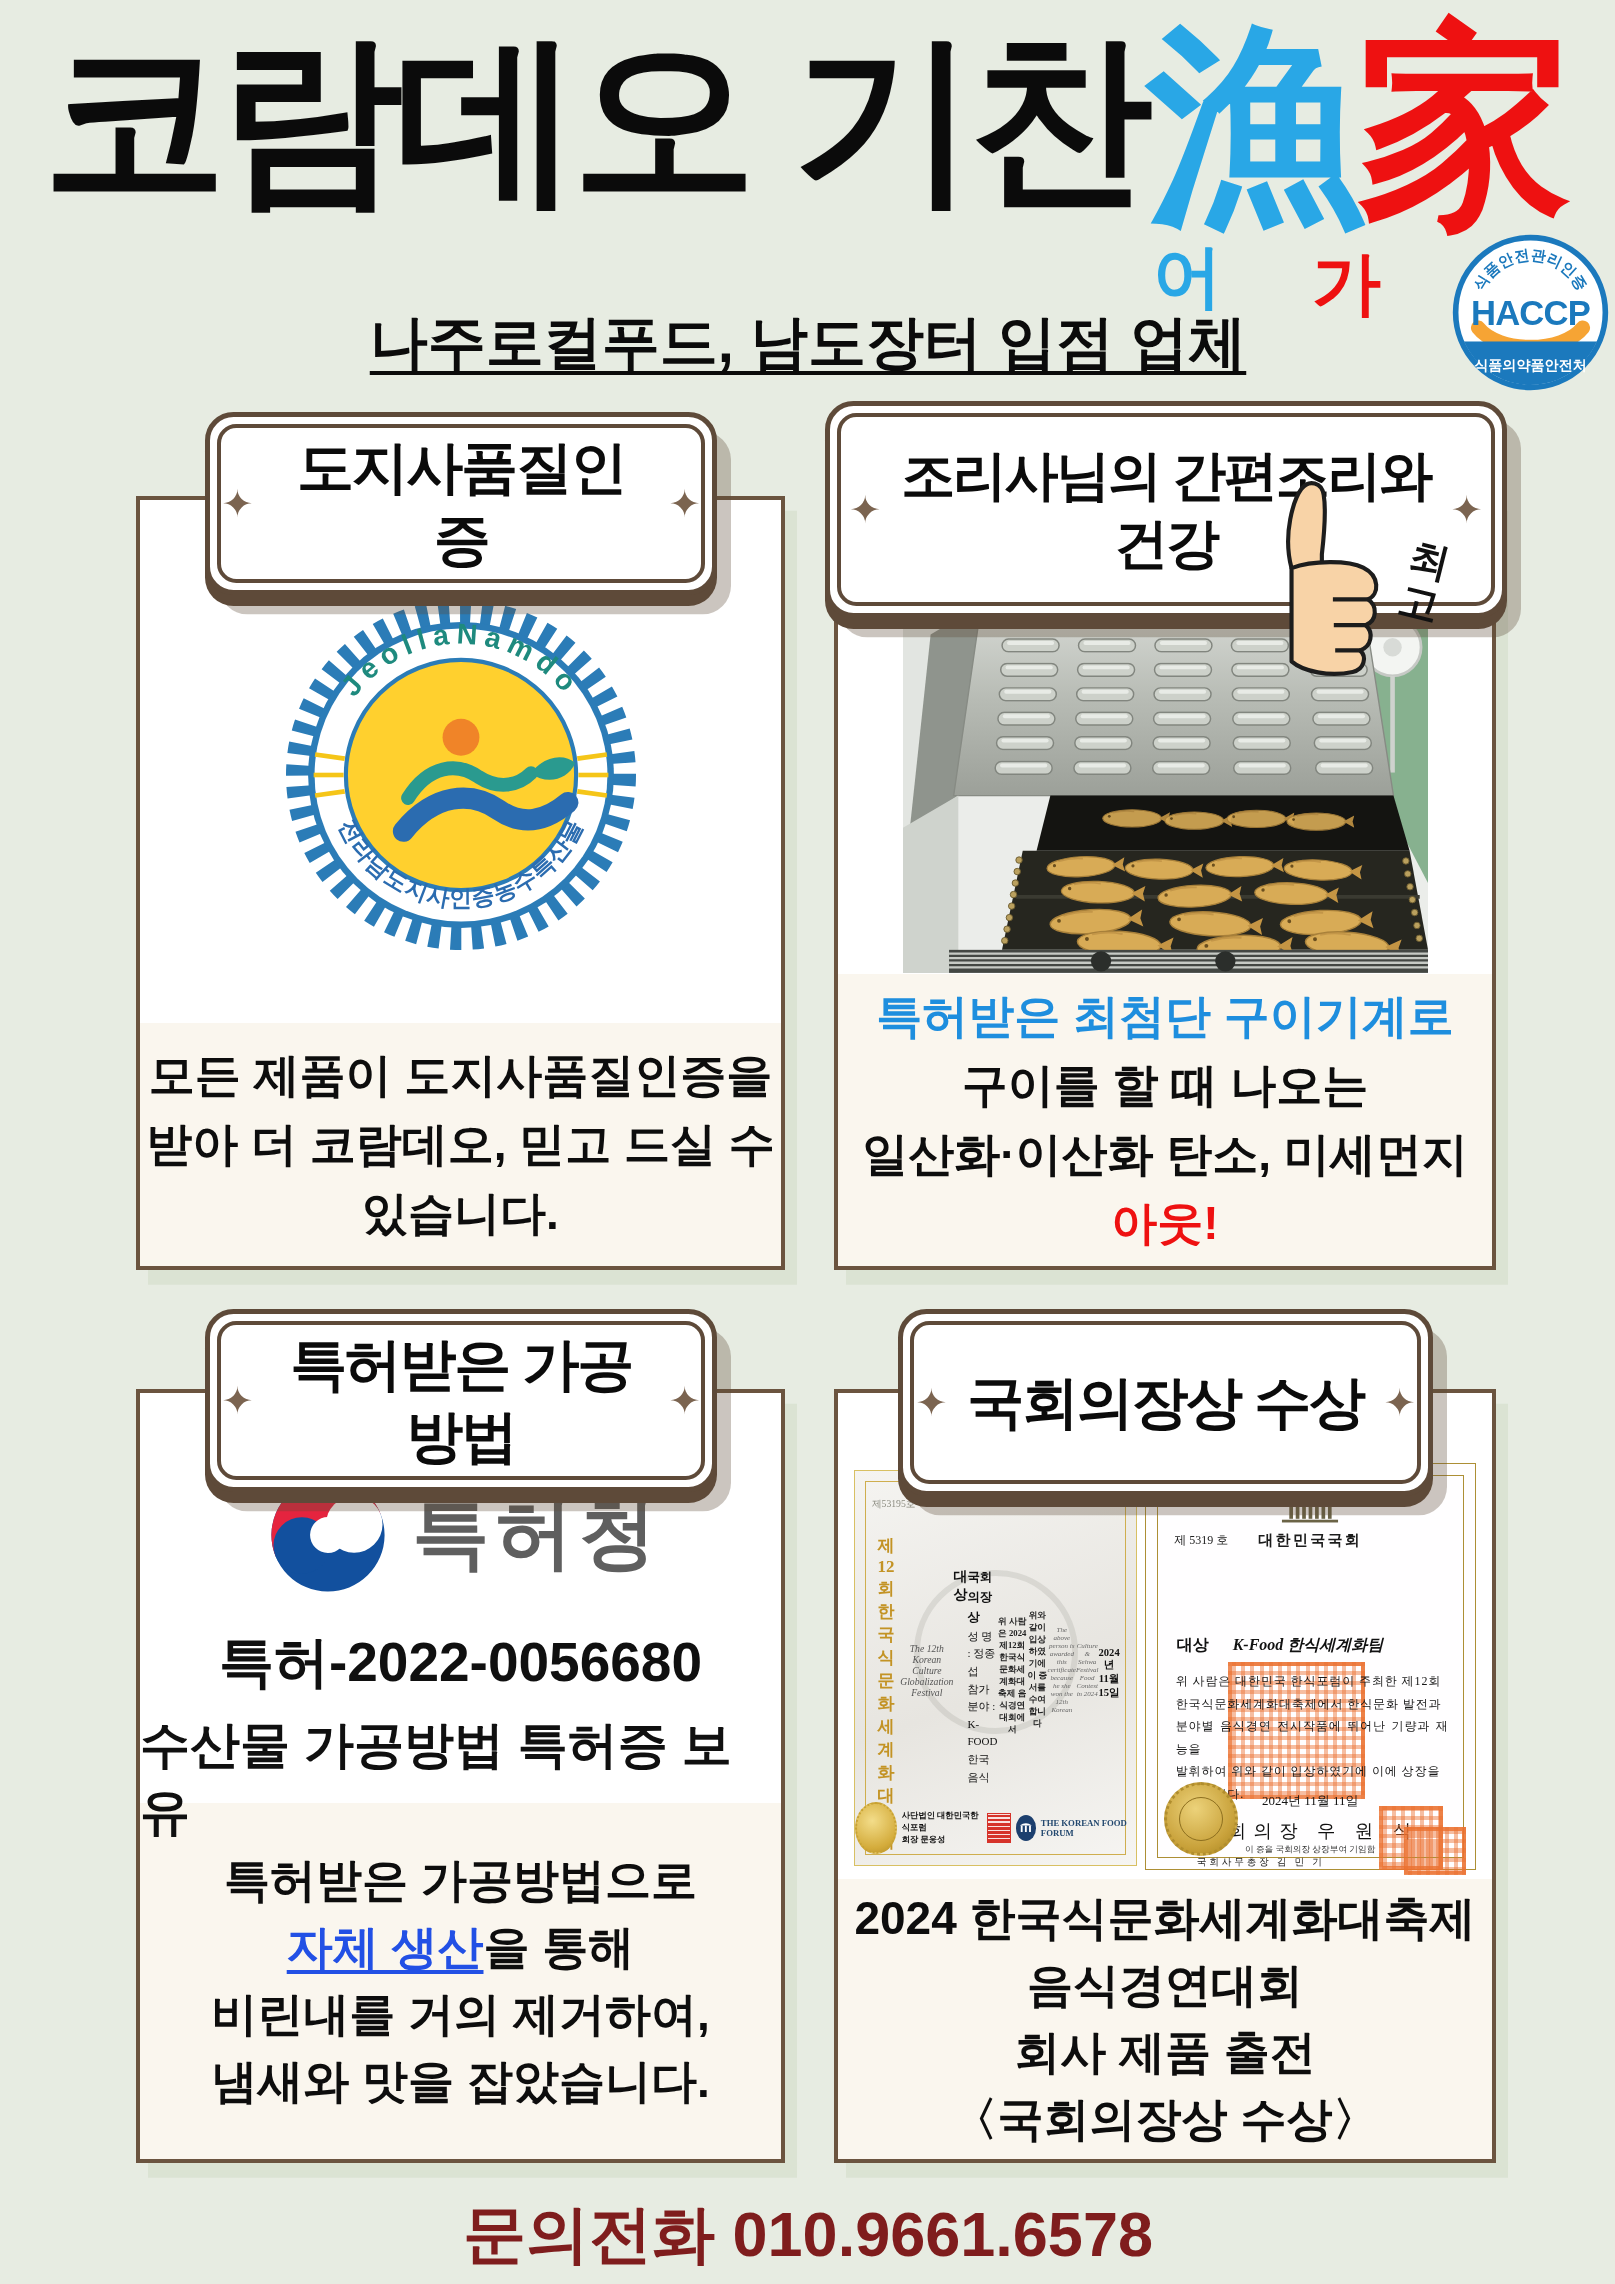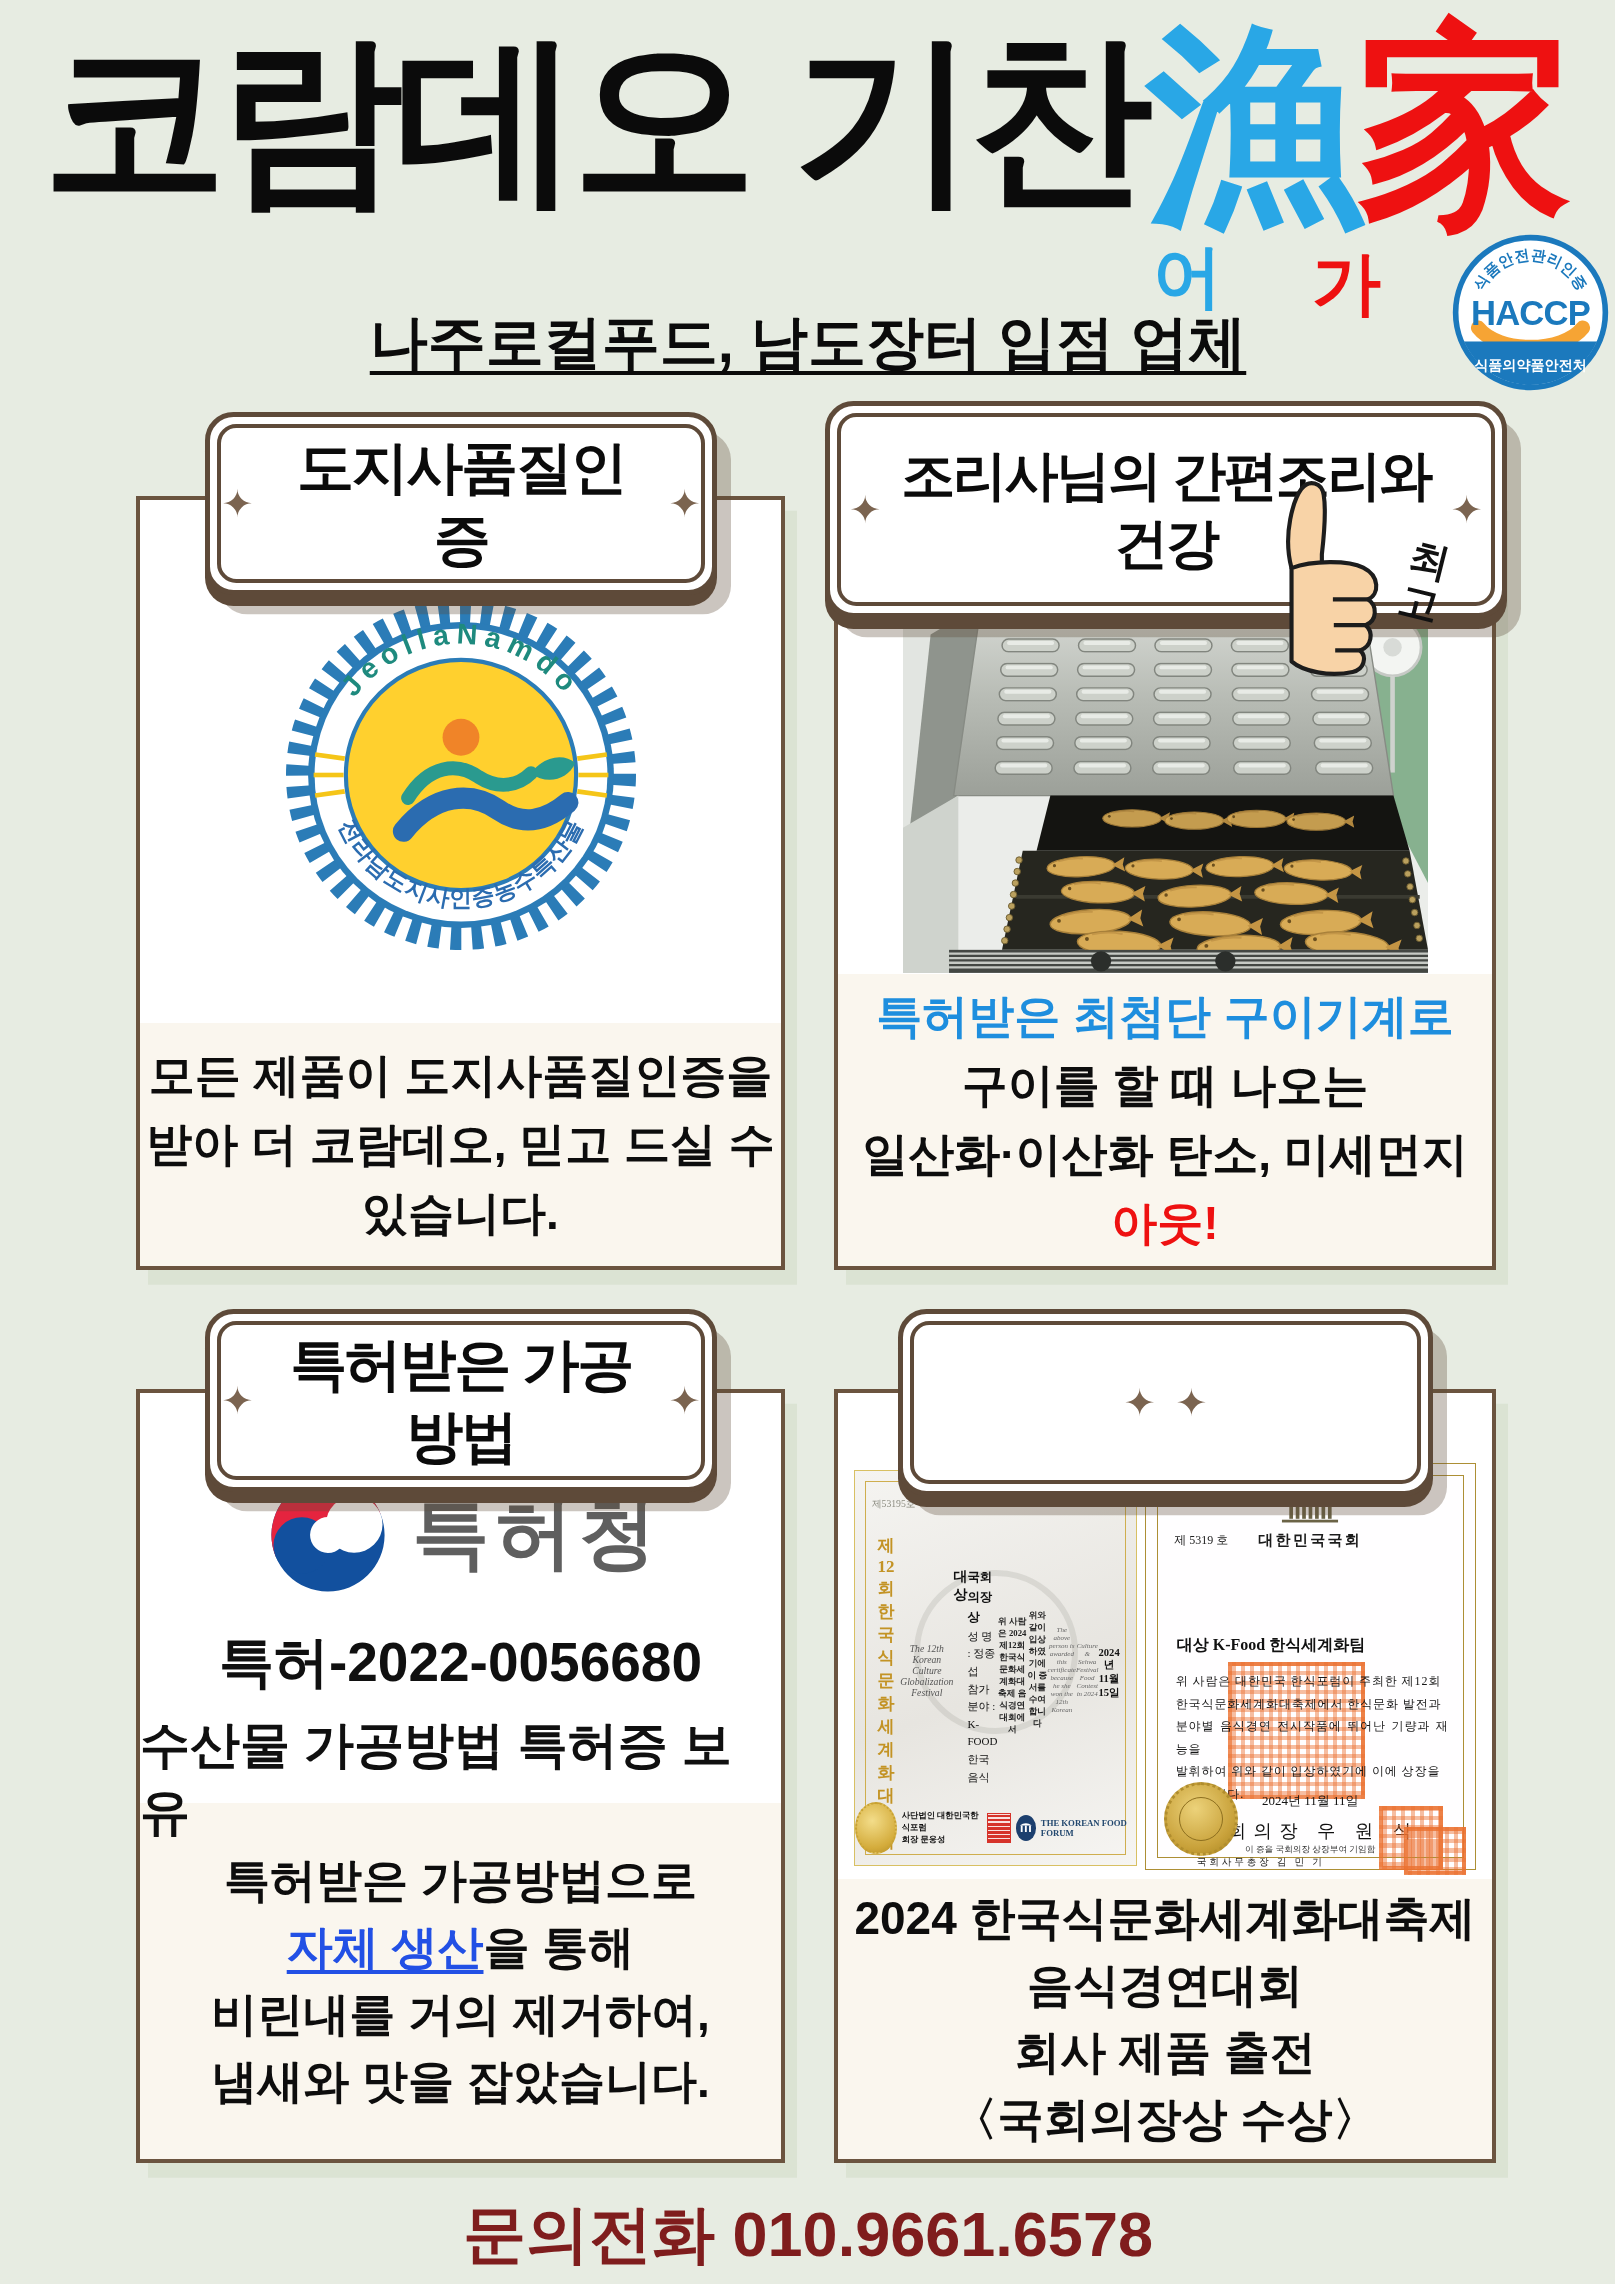--- a/index.html
+++ b/index.html
@@ -92,21 +92,21 @@
   .certL .orgen{font-size:8.7px;font-weight:bold;color:#23486f;}
 
   .certR{position:relative;width:329px;height:405px;margin-top:70px;background:#fffeff;border:0.9px solid #ad8f35;
          font-family:"Liberation Serif","DejaVu Serif",serif;}
   .certR .frame{position:absolute;inset:11px;border:1.8px double #ad8f35;}
   .certR .bld{position:absolute;top:15.7px;left:50%;transform:translateX(-50%);}
   .certR .no{position:absolute;left:28.5px;top:68px;font-size:12px;color:#222;}
   .certR .assembly{position:absolute;top:67px;left:0;width:100%;text-align:center;font-size:15px;letter-spacing:2.3px;font-weight:bold;color:#1c1c1c;}
   .certR .ttl{position:absolute;top:100px;left:0;width:100%;text-align:center;font-size:38px;font-weight:bold;color:#141414;word-spacing:60px;}
   .certR .awrow{position:absolute;top:171px;left:31px;font-size:16px;font-weight:bold;color:#111;}
-  .certR .team{}
+  .certR .team{margin-left:20px;font-style:italic;}
   .certR .bodytext{position:absolute;top:206px;left:30px;right:26px;font-size:12px;line-height:1.88;color:#161616;text-align:justify;letter-spacing:0.9px;}
   .certR .date{position:absolute;top:328px;left:0;width:100%;text-align:center;font-size:13px;color:#151515;}
   .certR .signer{position:absolute;top:354px;left:0;width:100%;text-align:center;font-size:18.4px;letter-spacing:7.4px;color:#101010;}
   .certR .sub1{position:absolute;top:380px;left:0;width:100%;text-align:center;font-size:8.7px;color:#333;}
   .certR .sub2{position:absolute;top:392px;left:51px;font-size:9.7px;color:#222;letter-spacing:2.8px;}
   .ostamp{position:absolute;border:4.6px solid rgba(235,112,48,.8);
           background:repeating-linear-gradient(0deg,rgba(235,112,48,.45) 0 4.1px,transparent 4.1px 9.2px),
                      repeating-linear-gradient(90deg,rgba(235,112,48,.45) 0 4.1px,transparent 4.1px 9.2px);}
   .ostampA{top:198px;left:82px;width:129px;height:129px;}
   .ostampB{top:342px;left:233px;width:56px;height:56px;}
@@ -467,20 +467,21 @@
     <div class="cbody">
       <div>2024 한국식문화세계화대축제</div>
       <div>음식경연대회</div>
       <div>회사 제품 출전</div>
       <div>〈국회의장상 수상〉</div>
     </div>
   </section>
   <div class="plaque plaque4">
     <div class="plaque-inner">
       <span class="spark">✦</span>
+      <h2>국회의장상 수상</h2>
       <span class="spark">✦</span>
     </div>
   </div>
 
   <div class="footer">문의전화 010.9661.6578</div>
 
 </div>
 
 
 </body></html>

